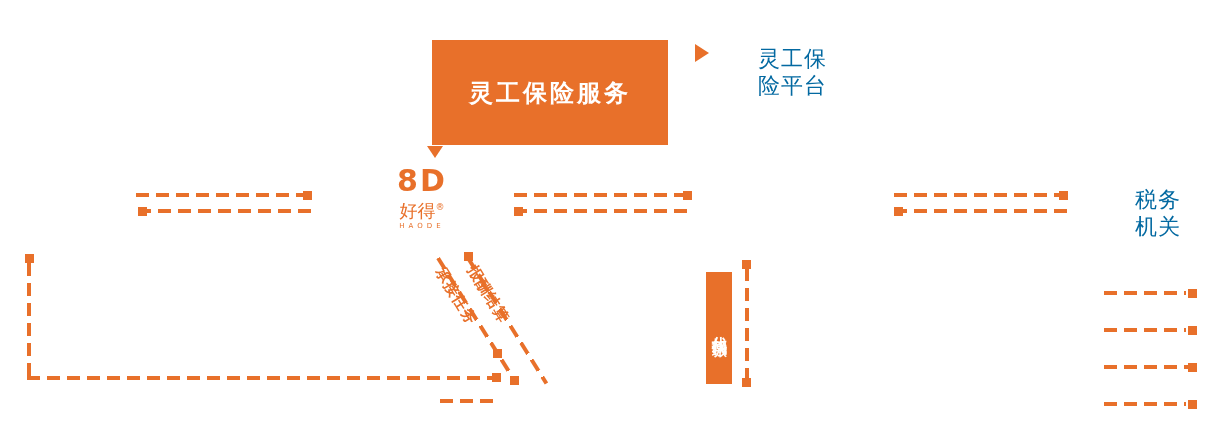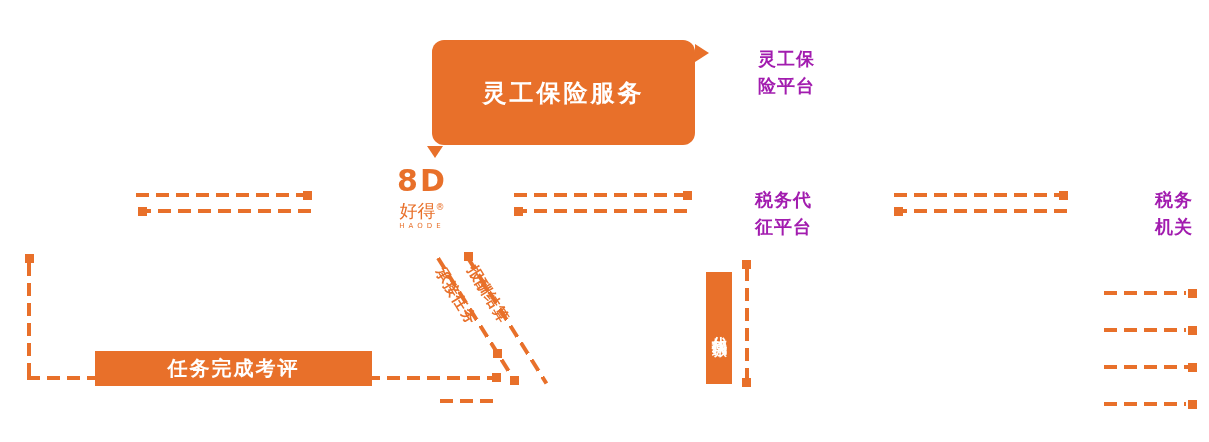--- a/index.html
+++ b/index.html
@@ -5,23 +5,23 @@
   * { margin:0; padding:0; box-sizing:border-box; }
   html,body { width:1209px; height:442px; }
   body {
     position:relative;
     background:#ffffff;
     font-family:"DejaVu Sans","Liberation Sans",sans-serif;
     overflow:hidden;
   }
   .abs { position:absolute; }
   .node {
-    color:#a21caf;
-    font-weight:bold;
-    font-size:18px;
+    color:#0369a1;
+    font-weight:normal;
+    font-size:22px;
     line-height:27px;
     letter-spacing:1px;
     text-align:center;
     white-space:nowrap;
   }
   .node.left { text-align:left; }
   .dashH {
     height:4px;
     background:repeating-linear-gradient(90deg,#e8702a 0 13px,rgba(0,0,0,0) 13px 20px);
   }
@@ -91,46 +91,42 @@
     letter-spacing:4px;
     line-height:9px;
     color:#e8702a;
   }
 </style>
 </head>
 <body>
 
 <div class="abs" style="left:0;top:0;width:1209px;height:442px;">
 
-  <div class="abs box big-box" style="left:432px;top:40px;width:263px;height:105px;border-radius:12px;">
+  <div class="abs box big-box" style="left:432px;top:40px;width:236px;height:105px;">
     <span>灵工保险服务</span>
   </div>
   <div class="abs tri-right" style="left:695px;top:44px;"></div>
   <div class="abs tri-down" style="left:427px;top:146px;"></div>
 
 
   <div class="abs logo" style="left:384px;top:166px;">
     <div class="logo-mark">8D</div>
     <div class="logo-name">
       <span>好得</span><sup>®</sup>
     </div>
     <div class="logo-sub">HAODE</div>
   </div>
 
   <div class="abs node left" style="left:758px;top:45px;">
     <div>灵工保</div>
     <div>险平台</div>
   </div>
 
-  <div class="abs node left" style="left:755px;top:186px;">
-    <div>税务代</div>
-    <div>征平台</div>
-  </div>
 
-  <div class="abs node" style="left:1135px;top:186px;margin-left:20px;">
+  <div class="abs node" style="left:1135px;top:186px;">
     <div>税务</div>
     <div>机关</div>
   </div>
 
 
   <div class="abs dashH" style="left:136px;top:193px;width:176px;"></div>
   <div class="abs sq" style="left:303px;top:191px;"></div>
   <div class="abs dashH" style="left:138px;top:209px;width:174px;"></div>
   <div class="abs sq" style="left:138px;top:207px;"></div>
 
@@ -143,23 +139,20 @@
   <div class="abs sq" style="left:1059px;top:191px;"></div>
   <div class="abs dashH" style="left:894px;top:209px;width:174px;"></div>
   <div class="abs sq" style="left:894px;top:207px;"></div>
 
   <div class="abs sq" style="left:25px;top:254px;"></div>
   <div class="abs dashV" style="left:27px;top:263px;height:115px;"></div>
   <div class="abs dashH" style="left:27px;top:376px;width:470px;"></div>
   <div class="abs sq" style="left:492px;top:373px;"></div>
   <div class="abs dashH" style="left:440px;top:399px;width:58px;"></div>
   <div class="abs sq" style="left:493px;top:349px;"></div>
-  <div class="abs box bar" style="left:95px;top:351px;width:277px;height:35px;">
-    <span>任务完成考评</span>
-  </div>
 
   <div class="abs dashD" style="left:438px;top:256px;width:148px;transform:rotate(58deg);"></div>
   <div class="abs sq" style="left:510px;top:376px;"></div>
   <div class="abs dashD" style="left:468px;top:256px;width:148px;transform:rotate(58deg);"></div>
   <div class="abs sq" style="left:464px;top:252px;"></div>
   <div class="abs diag-label" style="left:447px;top:264px;">承接任务</div>
   <div class="abs diag-label" style="left:479px;top:262px;">报酬结算</div>
 
   <div class="abs box vbar" style="left:706px;top:272px;width:26px;height:112px;">
     <span>代扣代缴</span>

